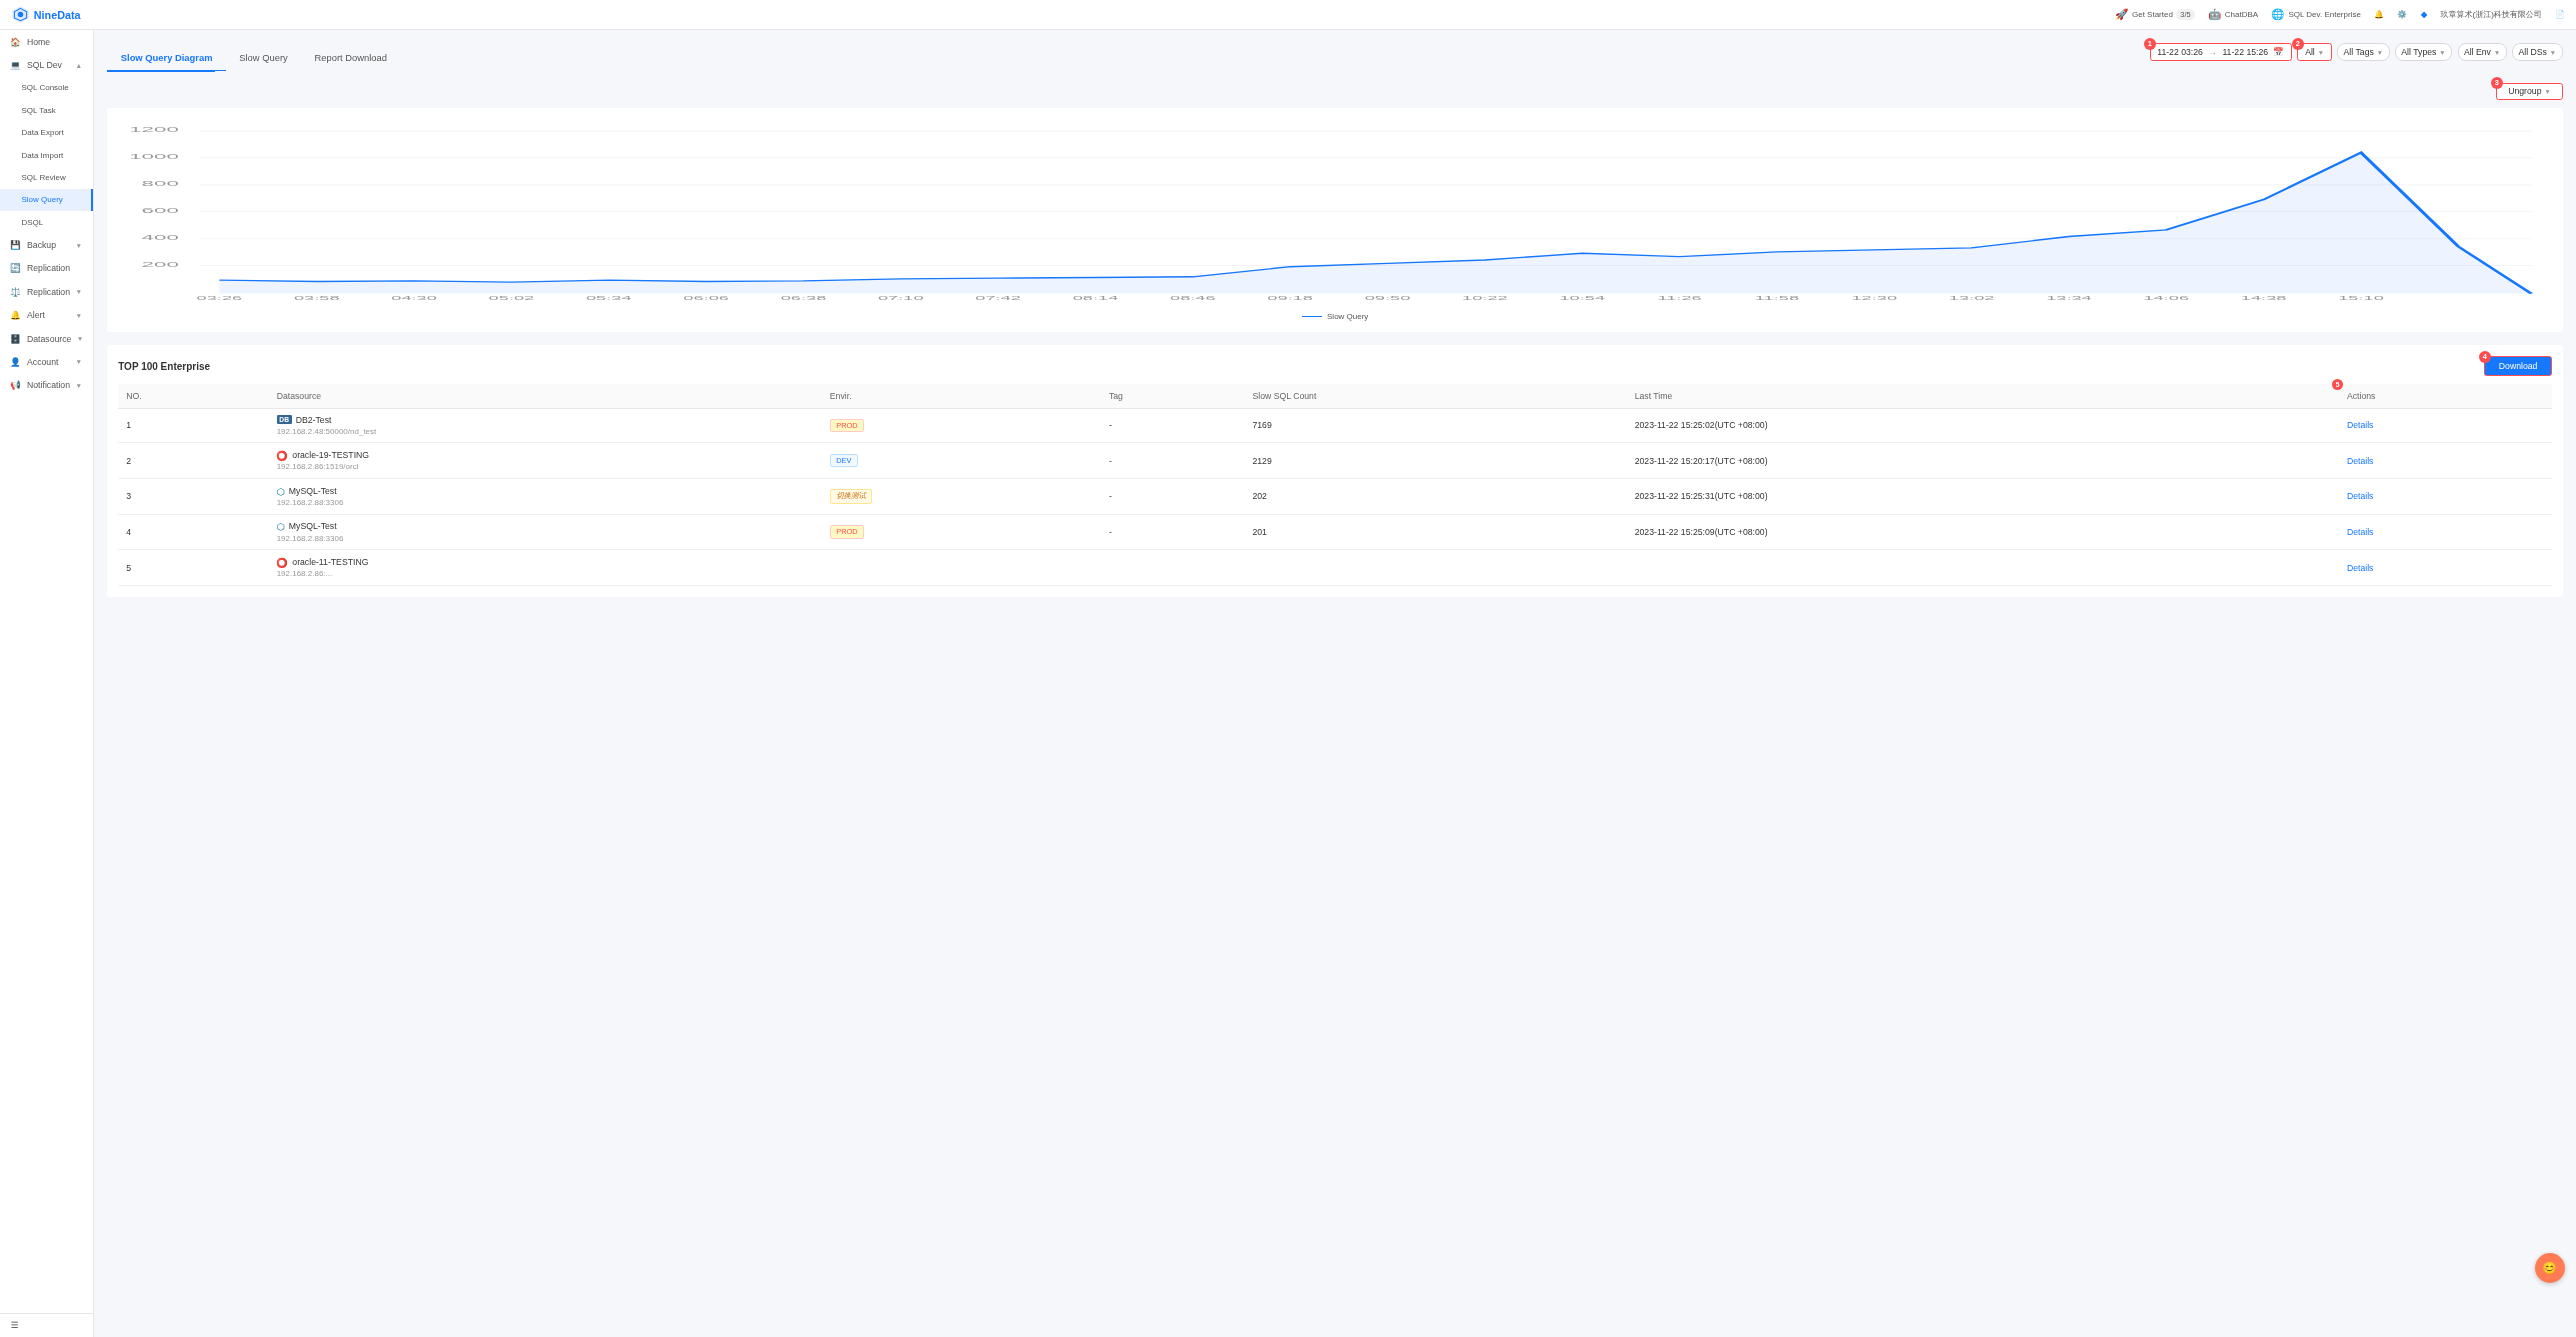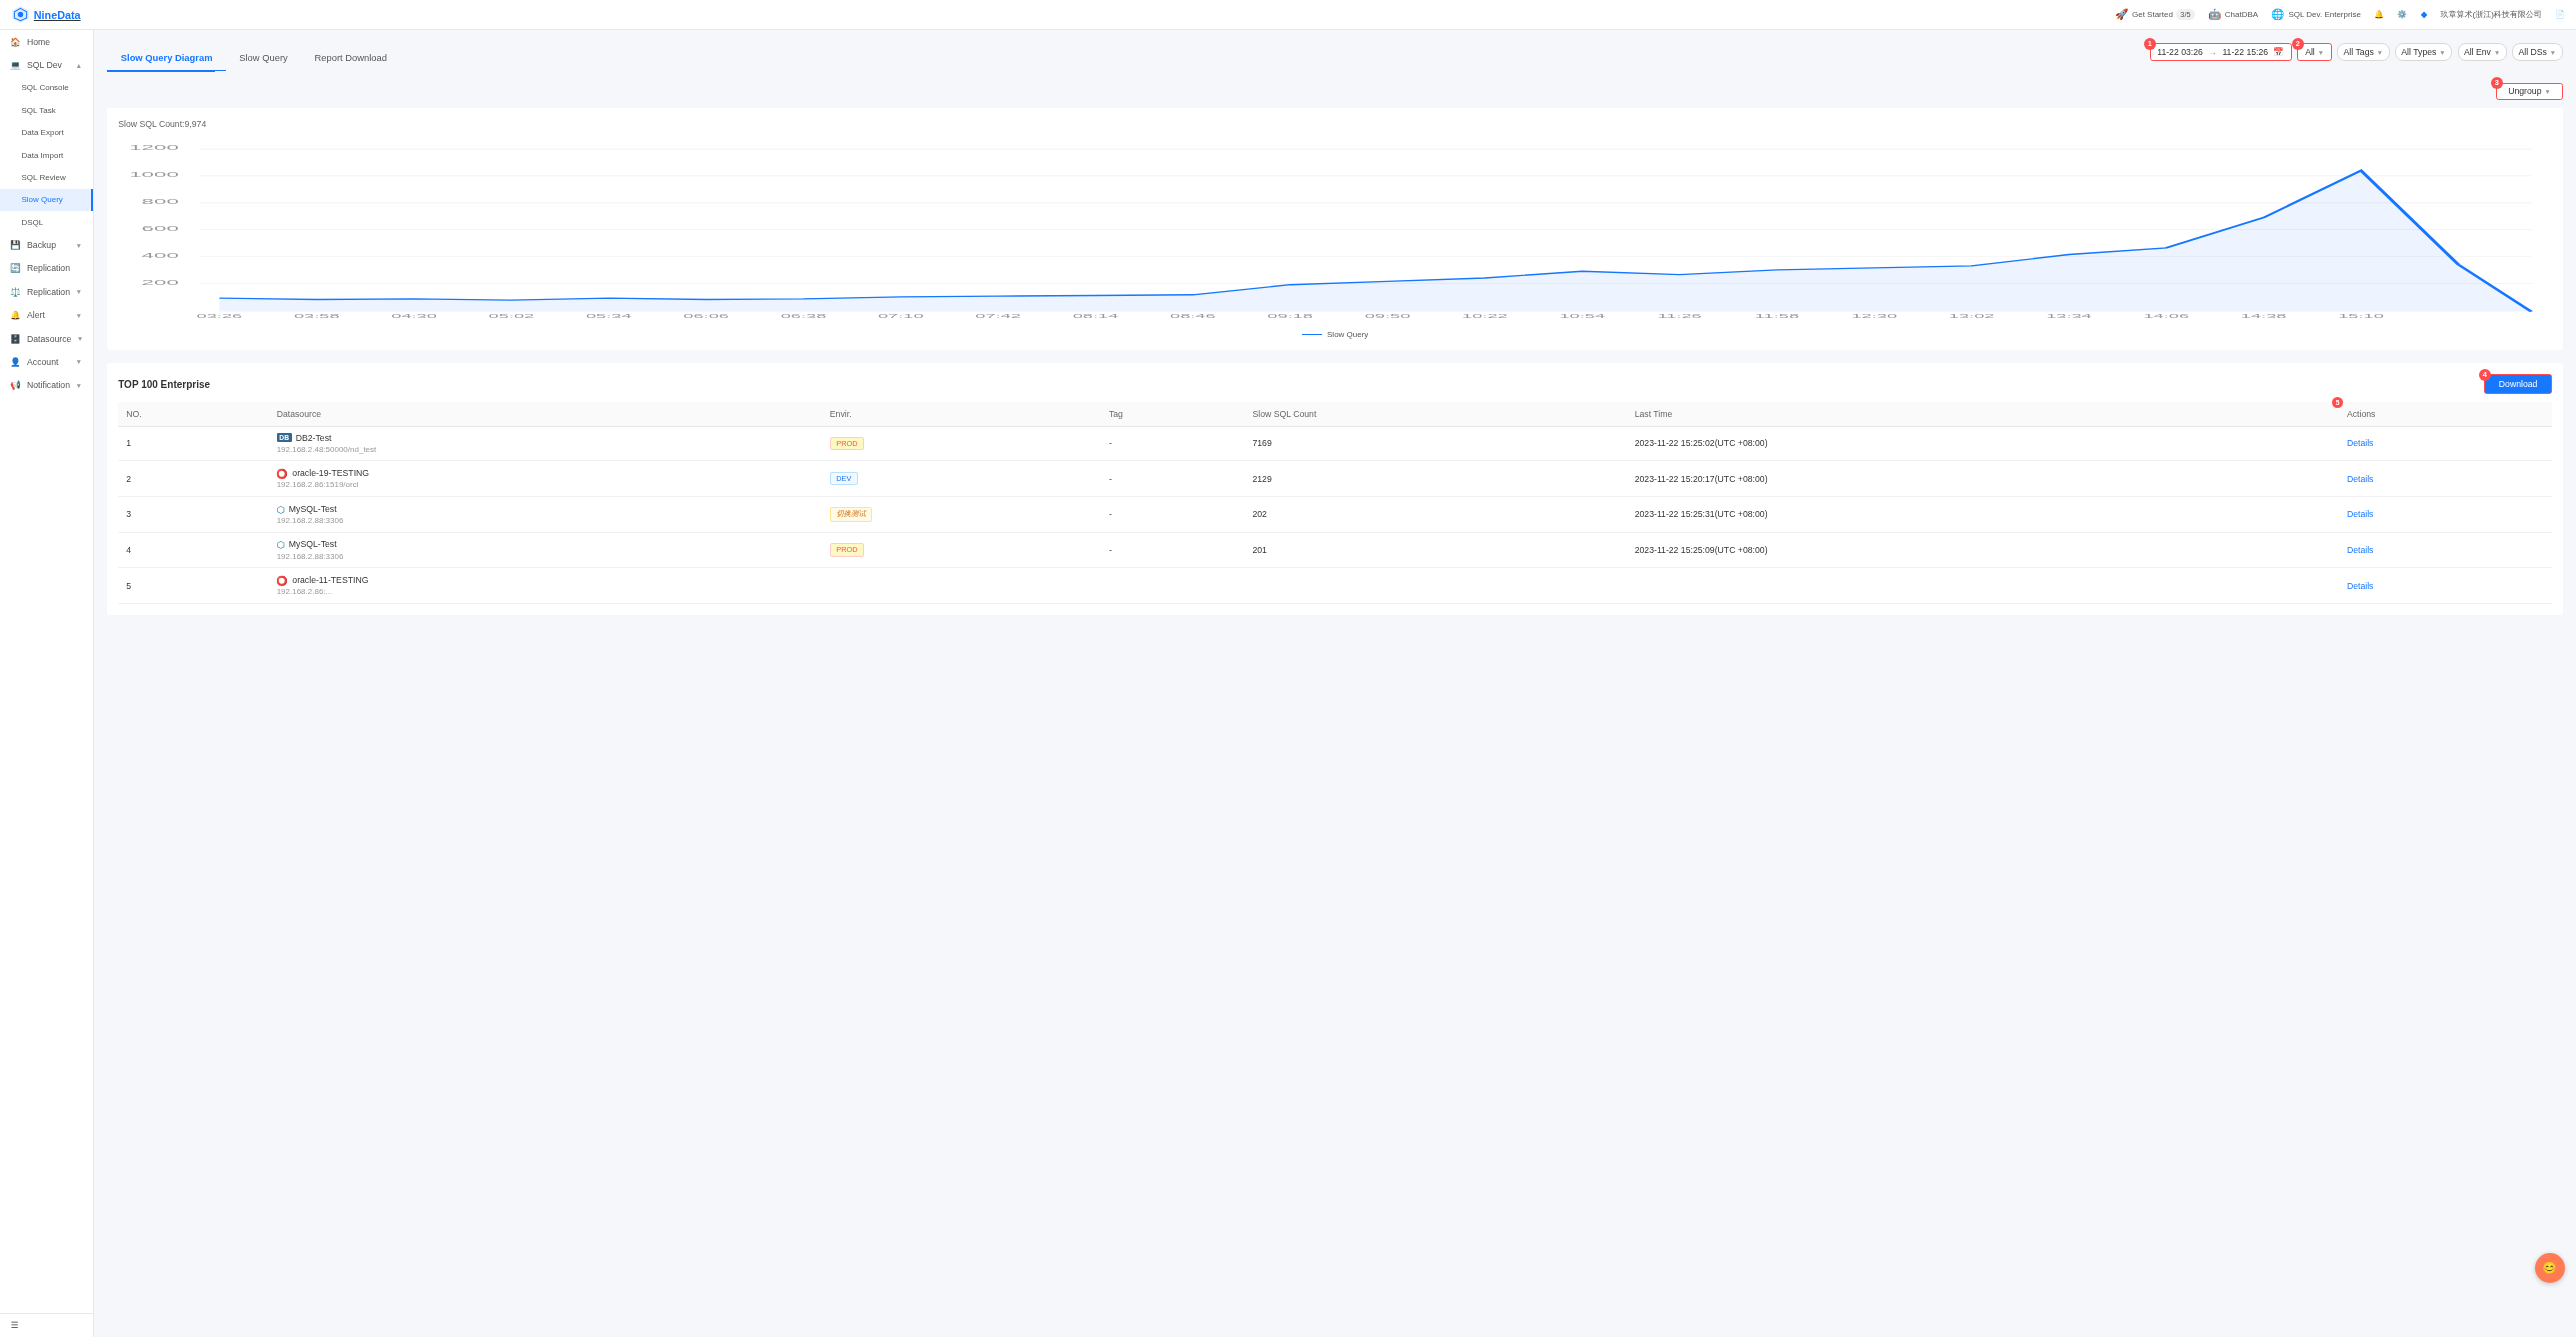--- a/index.html
+++ b/index.html
@@ -1,20 +1,20 @@
 <!DOCTYPE html>
 <html style="font-size:10.8px"><head>
   <meta charset="utf-8">
   <style>
     * { box-sizing: border-box; margin: 0; padding: 0; }
     body { font-family: -apple-system, BlinkMacSystemFont, 'Segoe UI', sans-serif; font-size: 8.7px; color: #333; background: #f0f2f5; display: flex; flex-direction: column; height: 100vh; overflow: hidden; }
     
     
     .topbar { height: 30px; background: #fff; display: flex; align-items: center; padding: 0 10.8px; border-bottom: 0.7px solid #e8e8e8; flex-shrink: 0; justify-content: space-between; }
-    .topbar-left { display: flex; align-items: center; gap: 5.4px; text-decoration: underline; }
+    .topbar-left { display: flex; align-items: center; gap: 5.4px; }
     .logo { display: flex; align-items: center; gap: 4px; font-weight: 700; font-size: 10.8px; color: #1677ff; }
     .logo-icon { width: 19px; height: 19px; }
     .topbar-right { display: flex; align-items: center; gap: 13.4px; font-size: 8px; color: #555; }
     .topbar-item { display: flex; align-items: center; gap: 3.4px; cursor: pointer; }
     .topbar-badge { background: #f0f0f0; border-radius: 6.7px; padding: 0.7px 4px; font-size: 7.4px; }
 
     
     .main-layout { display: flex; flex: 1; overflow: hidden; }
 
     
@@ -233,21 +233,20 @@
 
     <div class="ungroup-area">
       <div class="ungroup-btn">
         <span class="badge-num">3</span>
         <span>Ungroup</span>
         <span class="arrow-down">▼</span>
       </div>
     </div>
 
     <div class="chart-section">
-      <div class="slow-sql-count">Slow SQL Count:9,974</div>
       <div class="chart-container">
         <svg class="chart-svg" viewBox="0 0 1200 280" preserveAspectRatio="none" style="font-size:13px">
 
           <text x="30" y="20" font-size="11" fill="#999" text-anchor="end">1200</text>
           <text x="30" y="60" font-size="11" fill="#999" text-anchor="end">1000</text>
           <text x="30" y="100" font-size="11" fill="#999" text-anchor="end">800</text>
           <text x="30" y="140" font-size="11" fill="#999" text-anchor="end">600</text>
           <text x="30" y="180" font-size="11" fill="#999" text-anchor="end">400</text>
           <text x="30" y="220" font-size="11" fill="#999" text-anchor="end">200</text>
 

